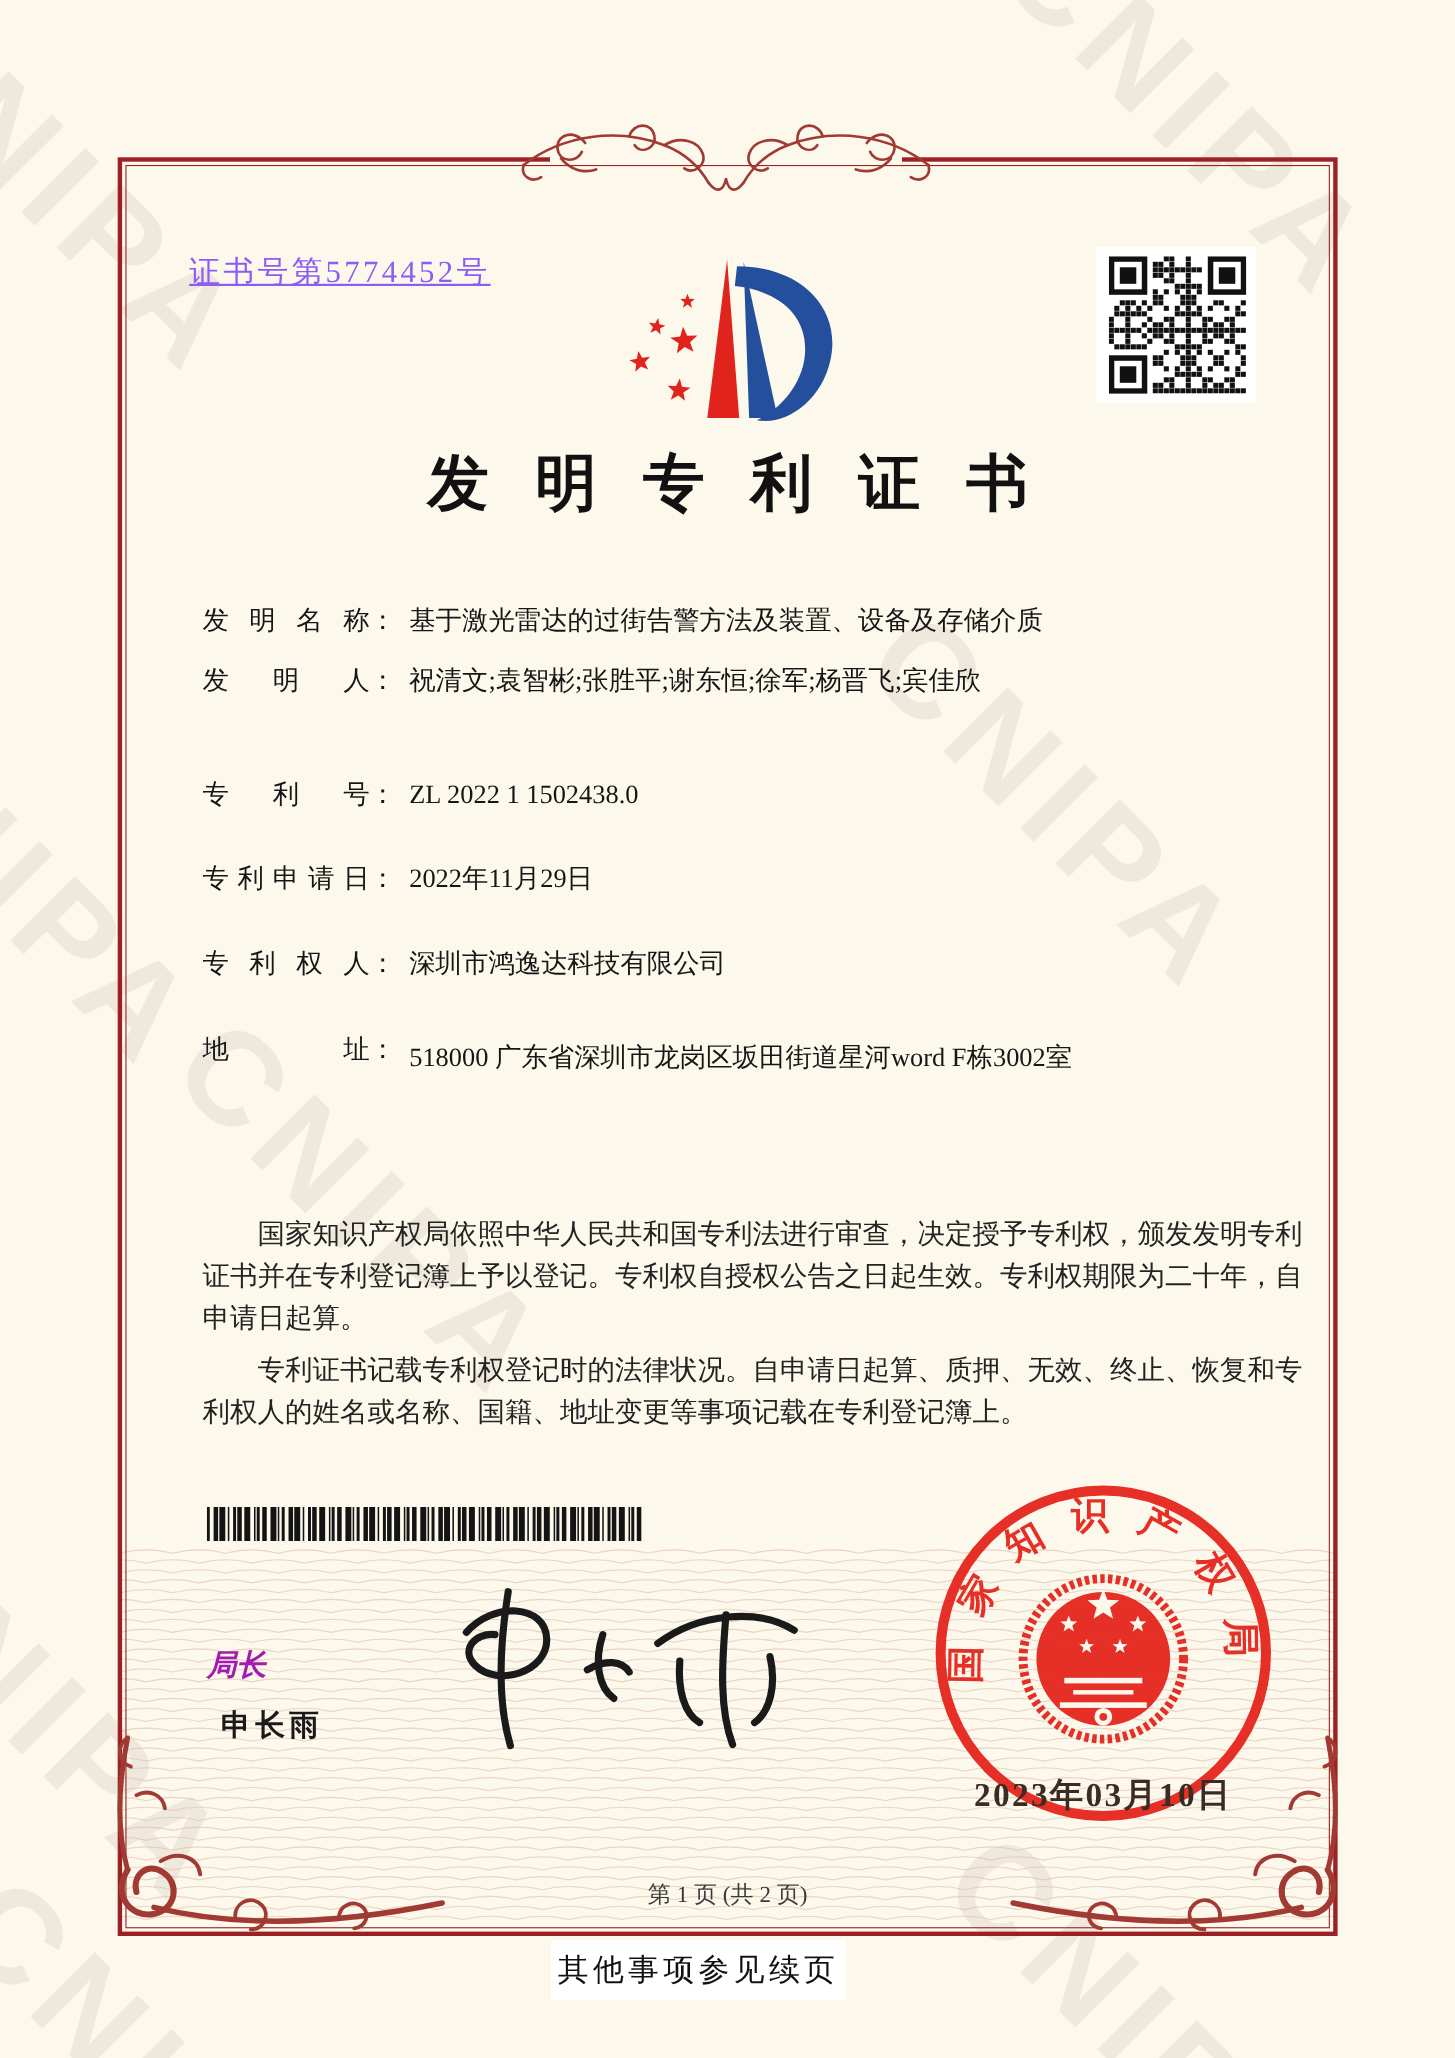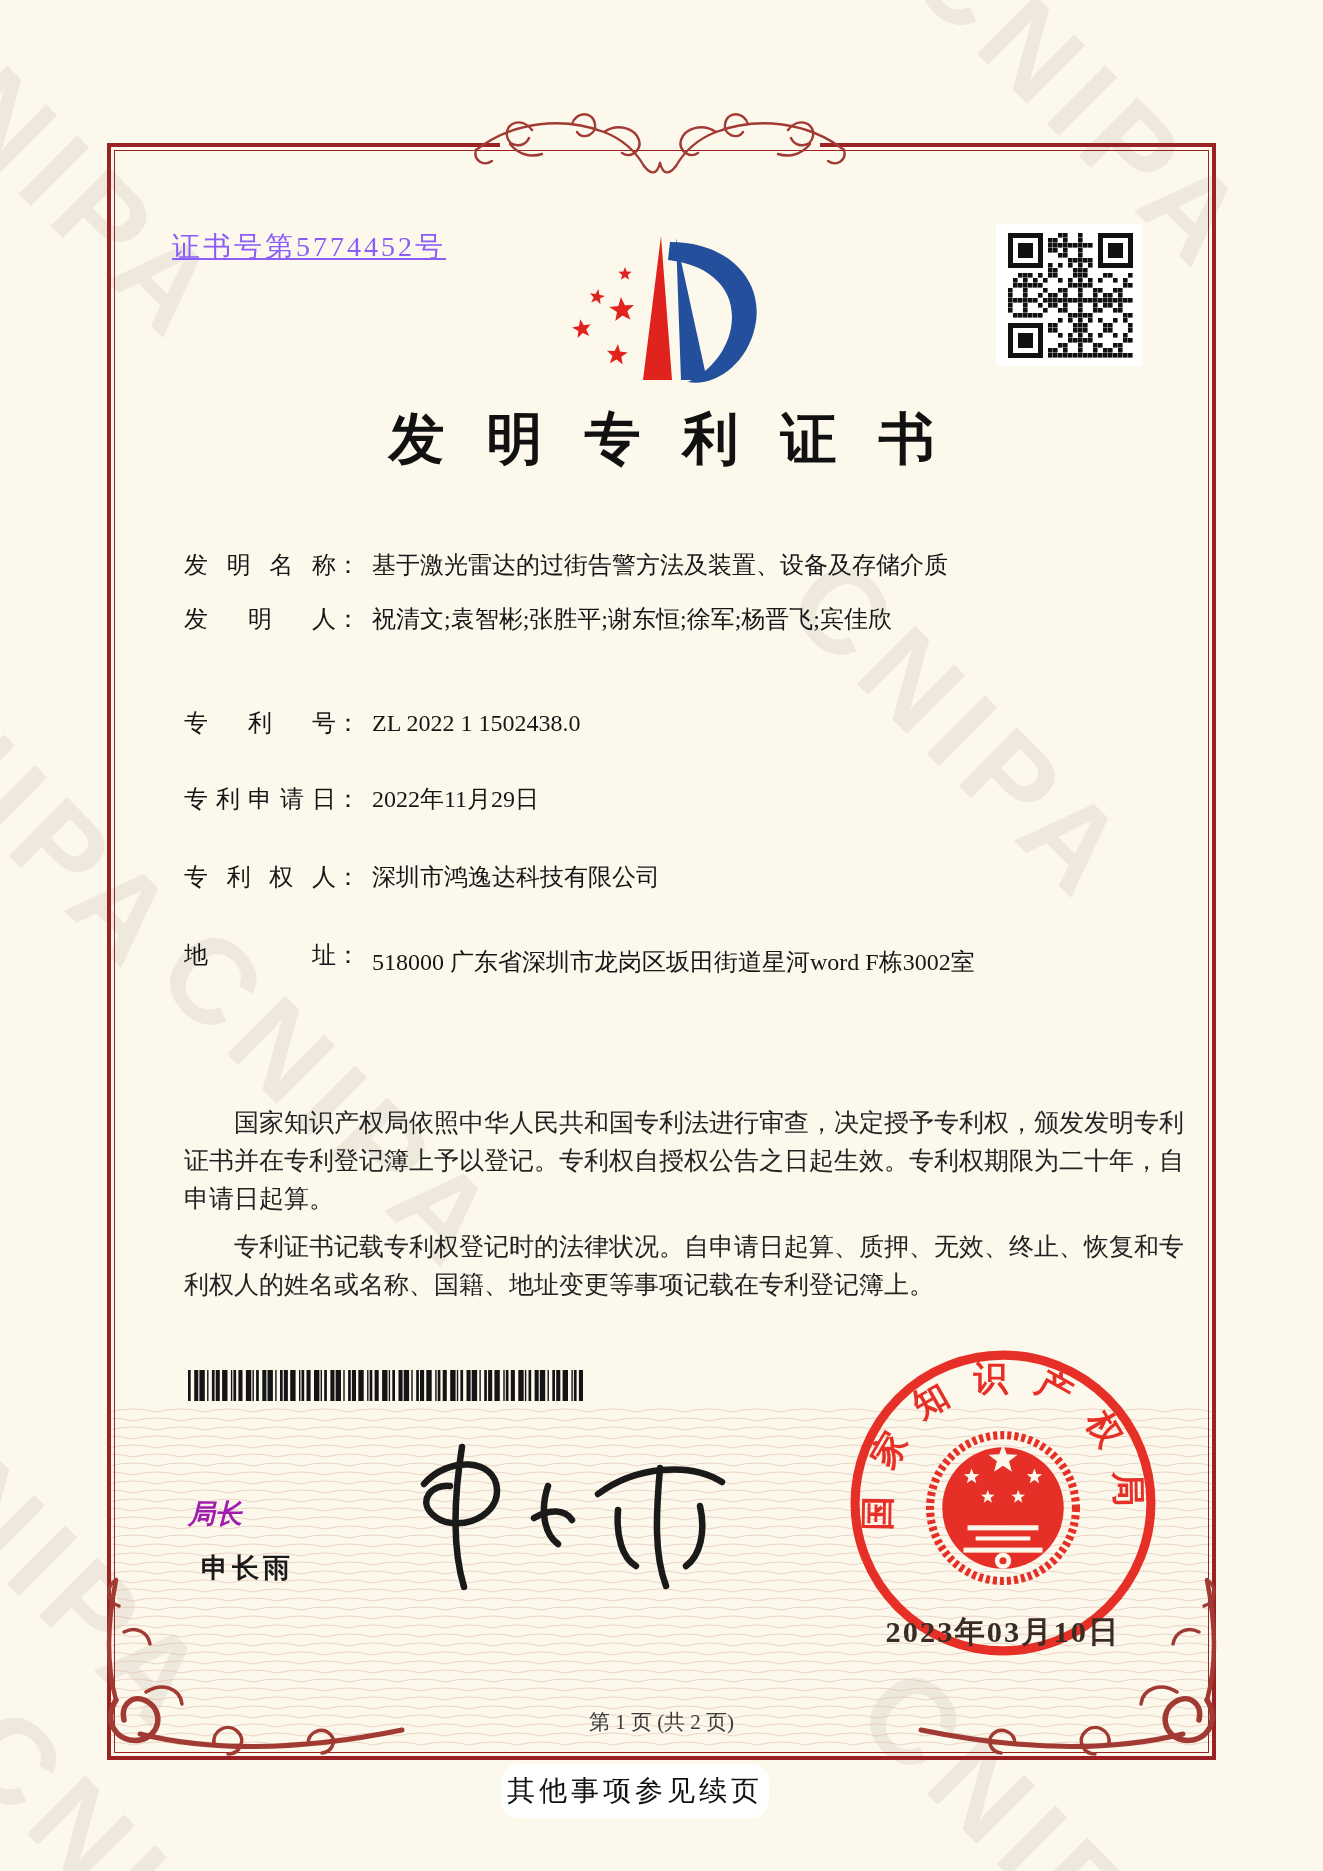--- a/index.html
+++ b/index.html
@@ -34,21 +34,21 @@
   
   .body-text{position:absolute;left:184px;top:1094px;width:1000px;font-size:25px;line-height:38px;color:#232323;}
   .body-text p{margin:10px 0 10px 0;text-indent:2em;}
   
   .officer-title{position:absolute;left:188px;top:1496px;font-family:"Liberation Sans","DejaVu Sans",sans-serif;
                  font-weight:700;font-size:27px;color:#a21caf;font-style:italic;}
   .officer-name{position:absolute;left:201px;top:1550px;font-family:"Liberation Sans","DejaVu Sans",sans-serif;
                 font-weight:700;font-size:27px;letter-spacing:4px;color:#1a1a1a;}
   .page-info{position:absolute;left:0;right:0;top:1708px;text-align:center;font-size:21px;color:#3a3a3a;}
   .cont-box{position:absolute;left:501px;top:1764px;width:268px;height:54px;background:#ffffff;
-            display:flex;align-items:center;justify-content:center;font-size:28px;color:#111;letter-spacing:4px;border-radius:18px;}
+            display:flex;align-items:center;justify-content:center;font-size:28px;color:#111;letter-spacing:4px;}
 </style>
 </head>
 <body>
 
 <div class="page">
 
   <span class="wm" style="left:-48px;top:-30px">CNIPA</span>
   <span class="wm" style="left:980px;top:-100px">CNIPA</span>
   <span class="wm" style="left:-90px;top:600px">CNIPA</span>
   <span class="wm" style="left:230px;top:900px">CNIPA</span>

